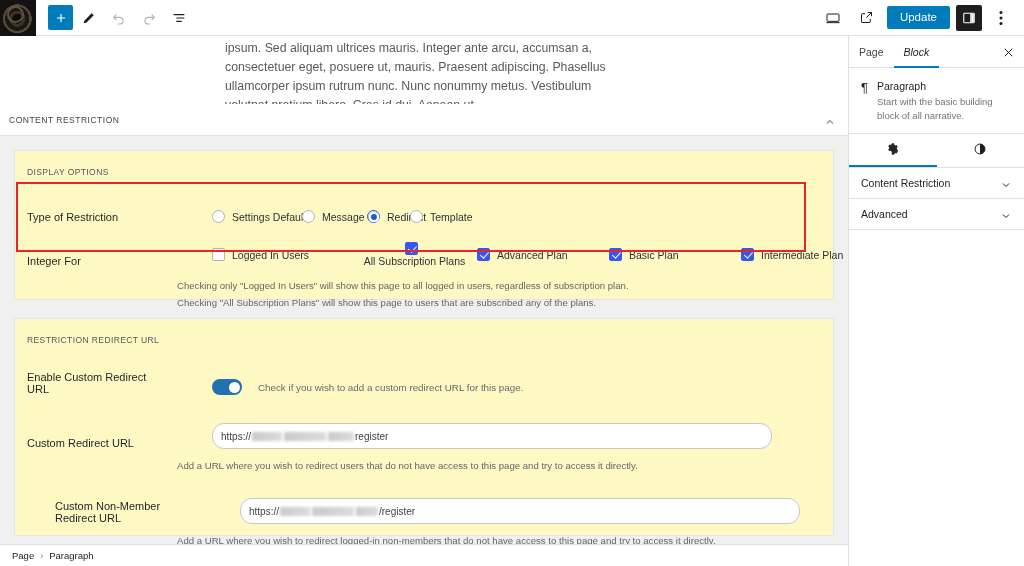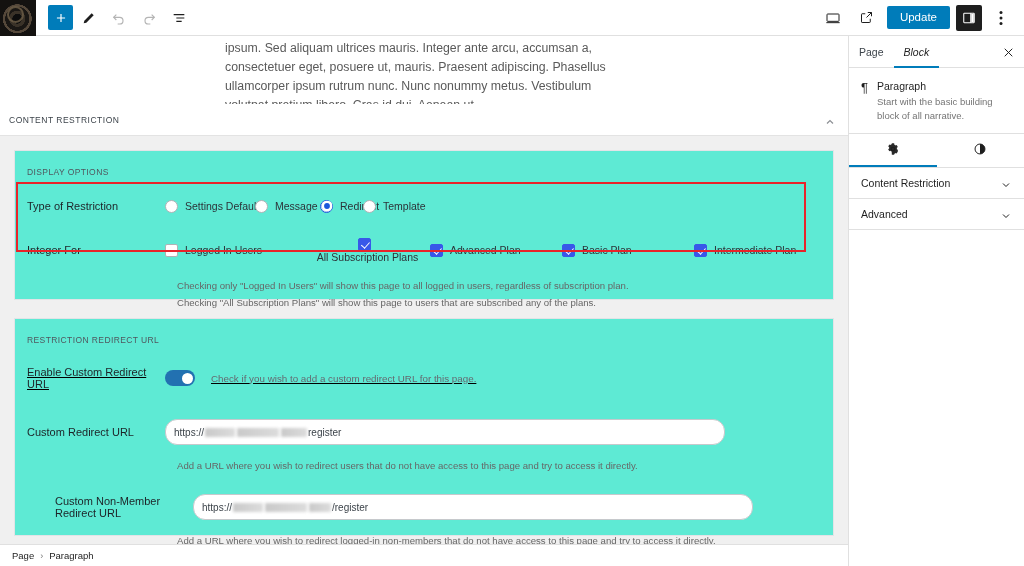--- a/index.html
+++ b/index.html
@@ -71,27 +71,27 @@
     border-bottom: 1px solid #e3e3e3; display: flex; align-items: center;
   }
   .mb-header-title {
     font-size: 8.5px; letter-spacing: .5px; color: #3c434a; padding-left: 9px; text-transform: uppercase;
   }
   .mb-collapse {
     position: absolute; right: 12px; top: 10px; width: 12px; height: 12px;
     cursor: pointer; color: #8c8f94;
   }
   .panel {
-    background: #5eead4; border: 1px solid #e2e4e7; margin: 14px 14px 0 14px;
+    background: #fef9c3; border: 1px solid #e2e4e7; margin: 14px 14px 0 14px;
   }
   .panel-title {
     font-size: 8.5px; letter-spacing: .4px; color: #50575e; text-transform: uppercase;
     padding: 16px 0 0 12px;
   }
-  .row { display: flex; align-items: center; min-height: 34px; }
+  .row { display: flex; align-items: flex-end; min-height: 34px; gap: 47px; }
   .row-label {
     flex: 0 0 150px; font-size: 11px; color: #1d2327; padding-left: 12px;
   }
   .row-body { flex: 1; display: flex; align-items: center; }
 
   
   .opt { display: flex; align-items: center; cursor: pointer; }
   .radio {
     width: 13px; height: 13px; border-radius: 50%;
     border: 1px solid #b0b2b5; background: #fff; flex: 0 0 13px;
@@ -328,21 +328,21 @@
         </div>
       </div>
 
       <div class="helper" style="margin-top:10px;">Checking only "Logged In Users" will show this page to all logged in users, regardless of subscription plan.</div>
       <div class="helper">Checking "All Subscription Plans" will show this page to users that are subscribed any of the plans.</div>
     </div>
 
     <div class="panel" style="height:218px; margin-top:18px;">
       <div class="panel-title">RESTRICTION REDIRECT URL</div>
 
-      <div class="row" style="margin-top:16px;text-decoration:underline;">
+      <div class="row" style="margin-top:16px;">
         <div class="row-label">Enable Custom Redirect URL</div>
         <div class="row-body">
           <div class="toggle">
             <span class="knob"></span>
           </div>
           <div class="toggle-hint">Check if you wish to add a custom redirect URL for this page.</div>
         </div>
       </div>
 
       <div class="row" style="margin-top:20px;">

